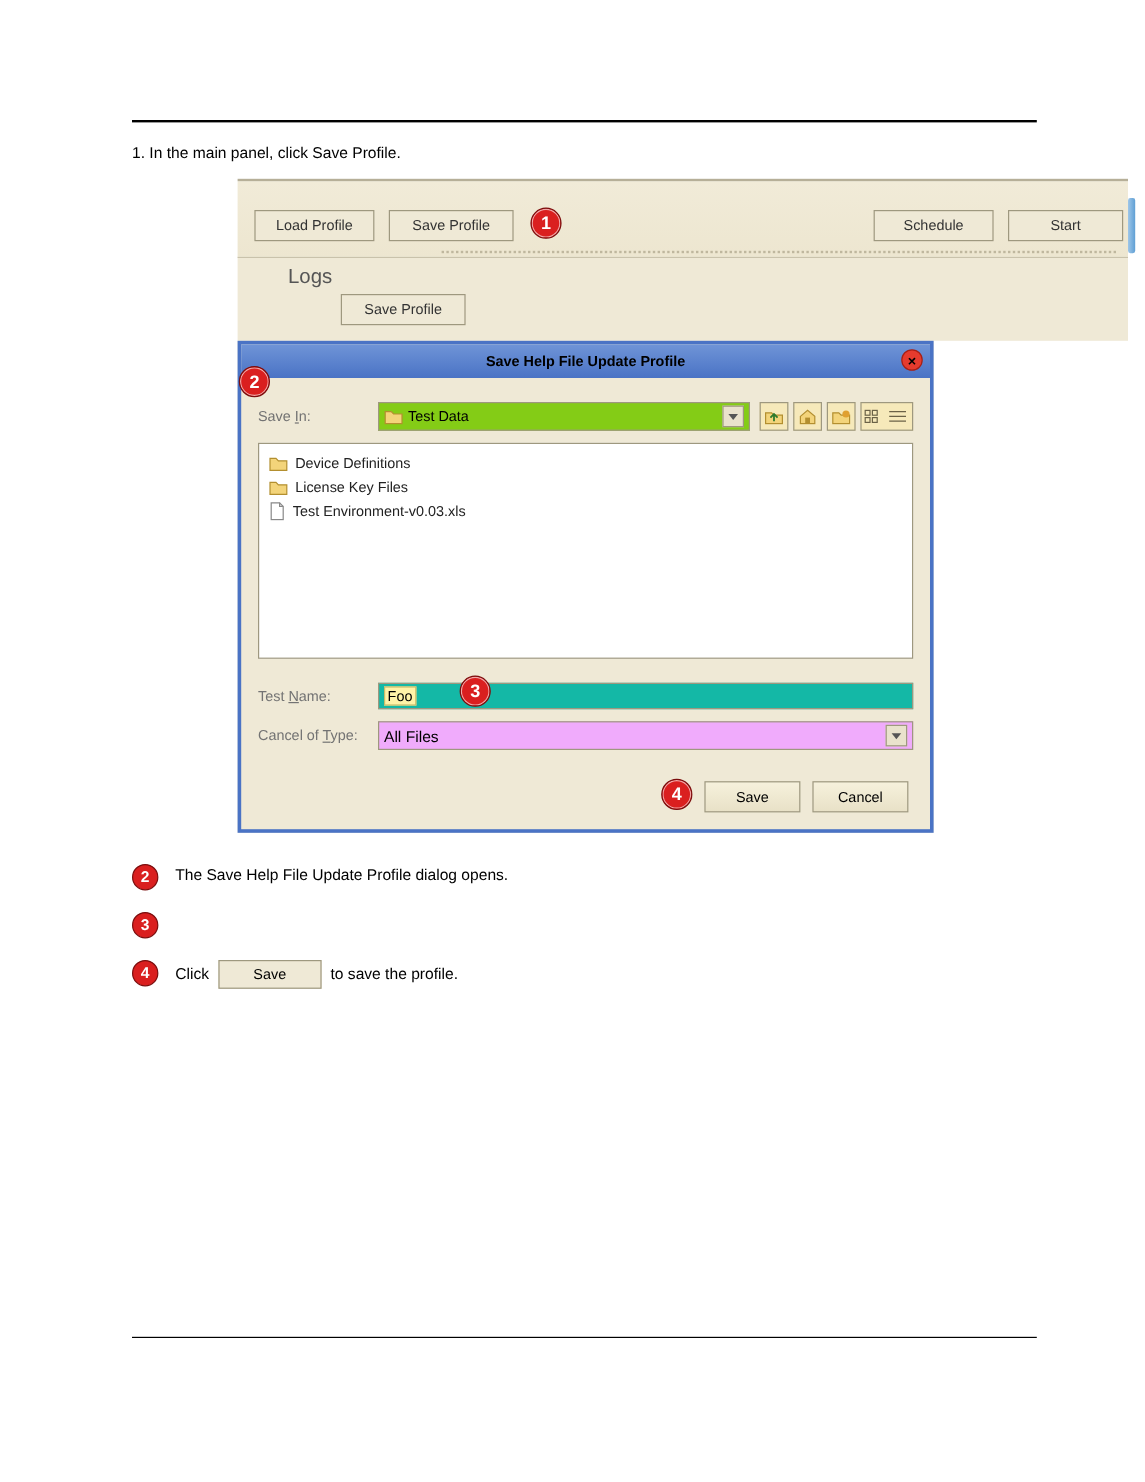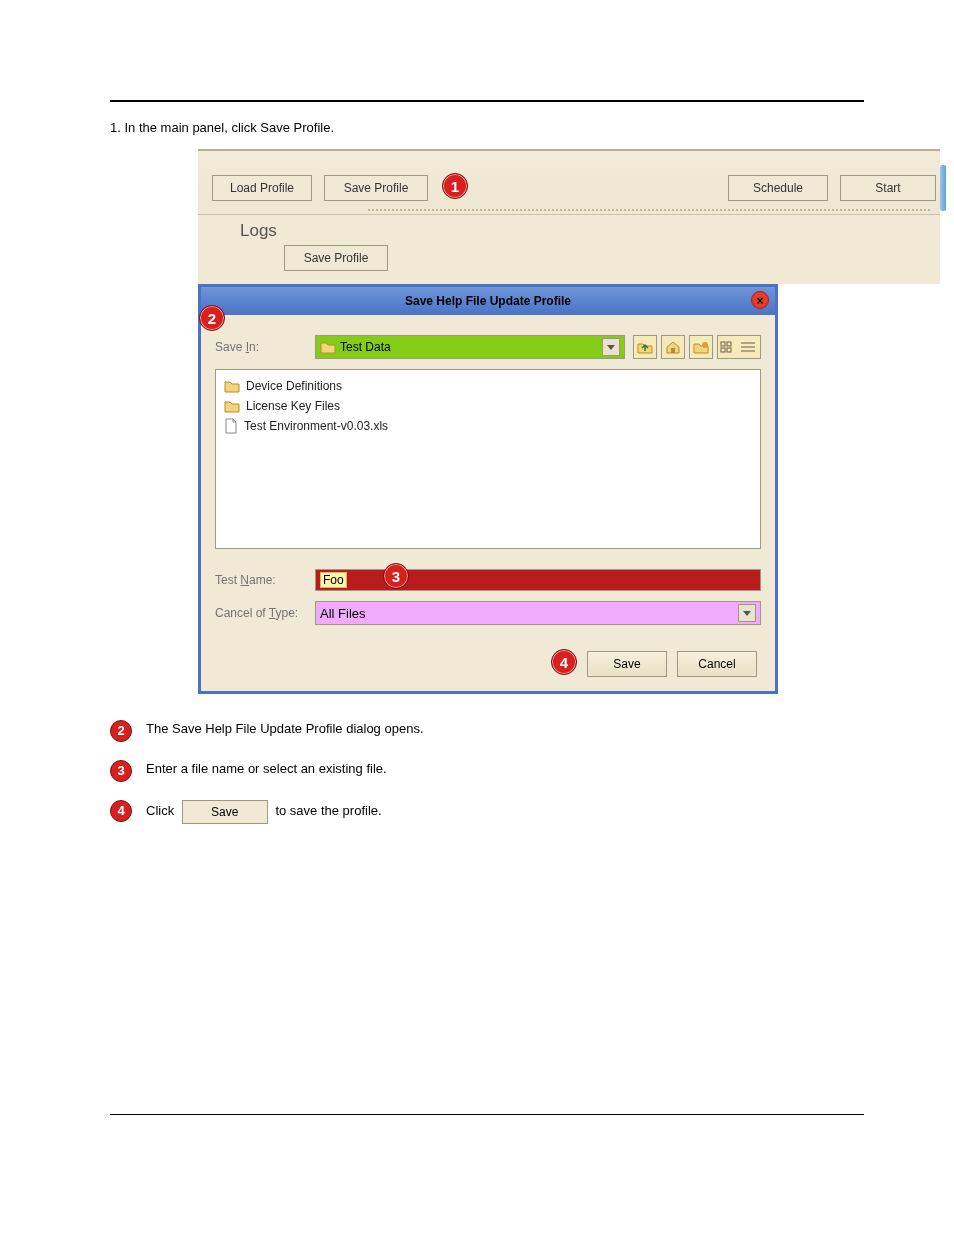--- a/index.html
+++ b/index.html
@@ -153,21 +153,21 @@
       border: 1px solid #9e987f;
       height: 180px;
       padding: 6px 8px;
       margin-bottom: 20px;
     }
     .fl-item { display:flex; align-items:center; height: 20px; font-size:12px; color:#222; }
     .fl-item .ico { margin-right: 6px; display:inline-flex; }
 
     .filename-input {
       flex: 1; height: 22px; border:1px solid #9e987f;
-      background:#b91c1c; padding: 0 4px; font-size:12px;
+      background:#14b8a6; padding: 0 4px; font-size:12px;
       display:flex; align-items:center;
       position: relative;
     }
     .filename-input .sel {
       background:#fff3a8;
       border:1px solid #c8bc6a;
       padding: 0 2px;
       font-size:12px;
     }
     .callout-3 {
@@ -384,21 +384,20 @@
     </div>
   </div>
 
   <div class="steps">
     <div class="step">
       <div class="num">2</div>
       <div class="txt">The Save Help File Update Profile dialog opens.</div>
     </div>
     <div class="step">
       <div class="num">3</div>
-      <div class="txt">Enter a file name or select an existing file.</div>
     </div>
     <div class="step">
       <div class="num">4</div>
       <div class="txt">
         <span>Click </span>
         <span class="inline-btn">Save</span>
         <span> to save the profile.</span>
       </div>
     </div>
   </div>

